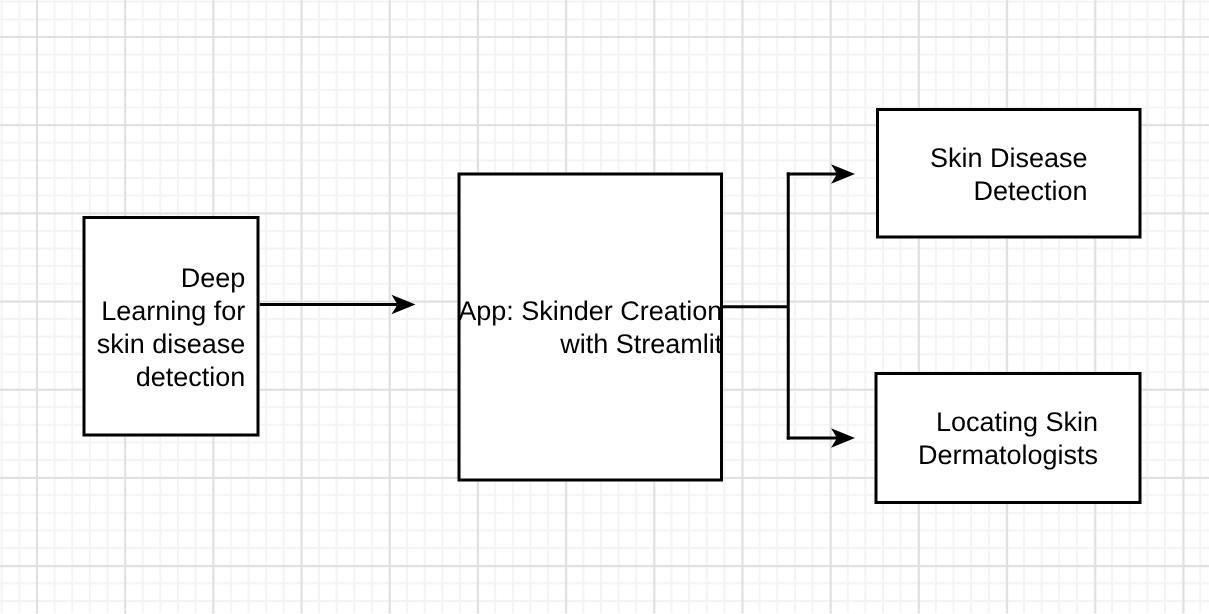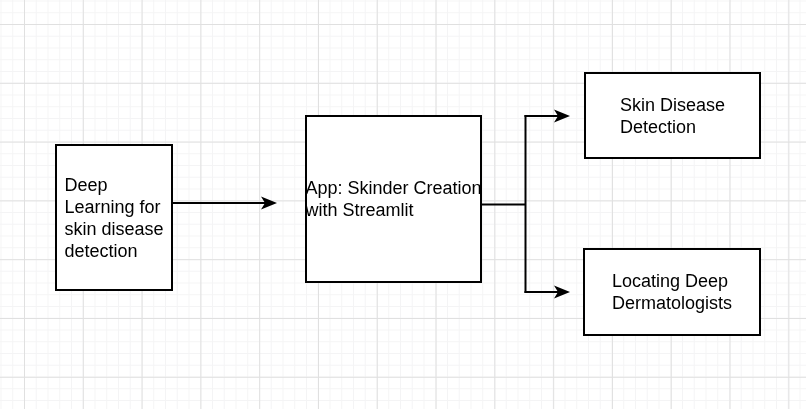--- a/index.html
+++ b/index.html
@@ -49,25 +49,25 @@
     background: #ffffff;
     border: 2px solid #000000;
     display: flex;
     align-items: center;
     justify-content: center;
   }
   .node-label {
     font-size: 18px;
     line-height: 22px;
     color: #000000;
-    text-align: left;
+    text-align: right;
     white-space: pre;
   }
   .node-deep-learning        { left: 55px;  top: 144px; width: 118px; height: 147px; }
-  .node-app-skinder          { left: 305px; top: 115px; width: 177px; height: 168px; }
+  .node-app-skinder          { left: 305px; top: 115px; width: 177px; height: 206px; }
   .node-skin-disease         { left: 584px; top: 72px;  width: 177px; height: 87px;  }
   .node-dermatologists       { left: 583px; top: 248px; width: 178px; height: 88px;  }
 </style>
 </head>
 <body>
 
 <div class="canvas">
 
   <svg class="edges" width="806" height="409" viewBox="0 0 806 409" xmlns="http://www.w3.org/2000/svg">
 
@@ -103,17 +103,17 @@
     <span class="node-label">App: Skinder Creation
 with Streamlit</span>
   </div>
 
   <div class="node node-skin-disease">
     <span class="node-label">Skin Disease
 Detection</span>
   </div>
 
   <div class="node node-dermatologists">
-    <span class="node-label">Locating Deep
+    <span class="node-label">Locating Skin
 Dermatologists</span>
   </div>
 
 </div>
 
 </body></html>

